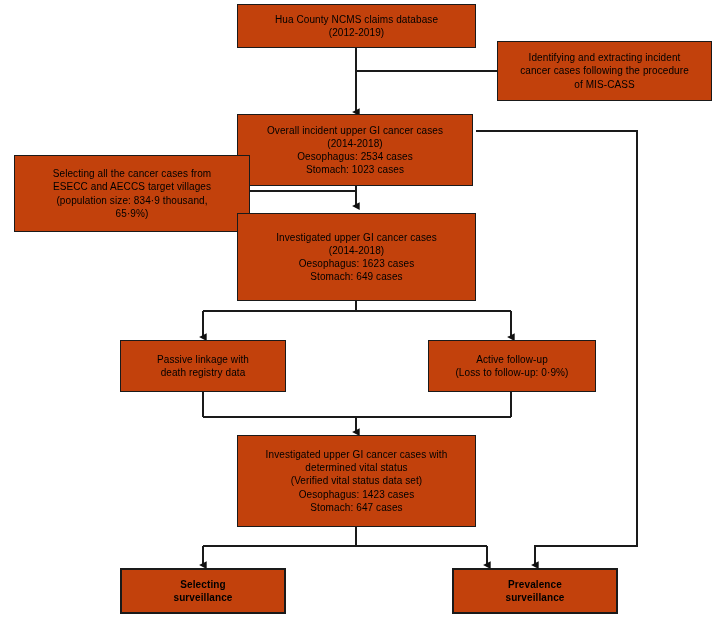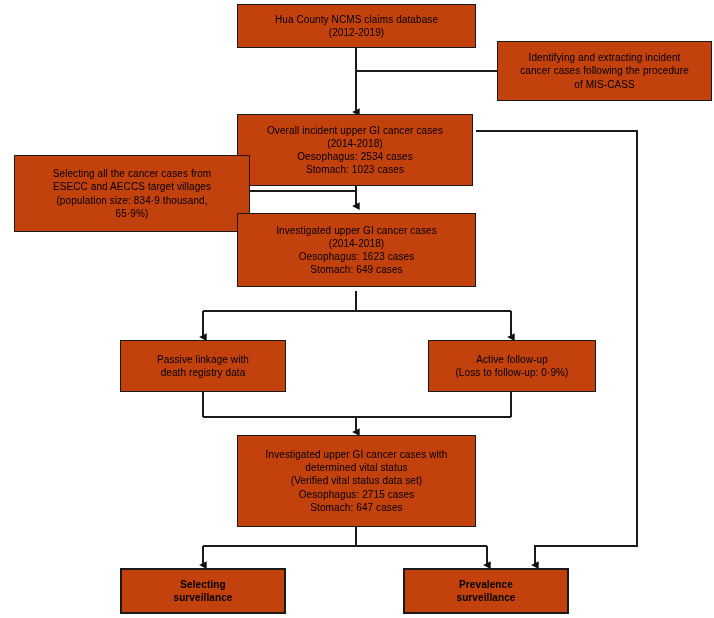--- a/index.html
+++ b/index.html
@@ -123,21 +123,21 @@
 
   <div class="node annot" style="left:2px; top:155px; width:236px; height:77px;margin-left:12px;">
     <div class="lines">
       <div>Selecting all the cancer cases from</div>
       <div>ESECC and AECCS target villages</div>
       <div>(population size: 834·9 thousand,</div>
       <div>65·9%)</div>
     </div>
   </div>
 
-  <div class="node" style="left:237px; top:213px; width:239px; height:74px;">
+  <div class="node" style="left:237px; top:213px; width:239px; height:88px;">
     <div class="lines">
       <div>Investigated upper GI cancer cases</div>
       <div>(2014-2018)</div>
       <div>Oesophagus: 1623 cases</div>
       <div>Stomach: 649 cases</div>
     </div>
   </div>
 
   <div class="node" style="left:120px; top:340px; width:166px; height:52px;">
     <div class="lines">
@@ -151,32 +151,32 @@
       <div>Active follow-up</div>
       <div>(Loss to follow-up: 0·9%)</div>
     </div>
   </div>
 
   <div class="node" style="left:237px; top:435px; width:239px; height:92px;">
     <div class="lines">
       <div>Investigated upper GI cancer cases with</div>
       <div>determined vital status</div>
       <div>(Verified vital status data set)</div>
-      <div>Oesophagus: 2715 cases</div>
+      <div>Oesophagus: 1423 cases</div>
       <div>Stomach: 647 cases</div>
     </div>
   </div>
 
   <div class="node terminal" style="left:120px; top:568px; width:166px; height:46px;">
     <div class="lines">
       <div>Selecting</div>
       <div>surveillance</div>
     </div>
   </div>
 
-  <div class="node terminal" style="left:403px; top:568px; width:166px; height:46px;">
+  <div class="node terminal" style="left:452px; top:568px; width:166px; height:46px;">
     <div class="lines">
       <div>Prevalence</div>
       <div>surveillance</div>
     </div>
   </div>
 
 </div>
 
 </body></html>

